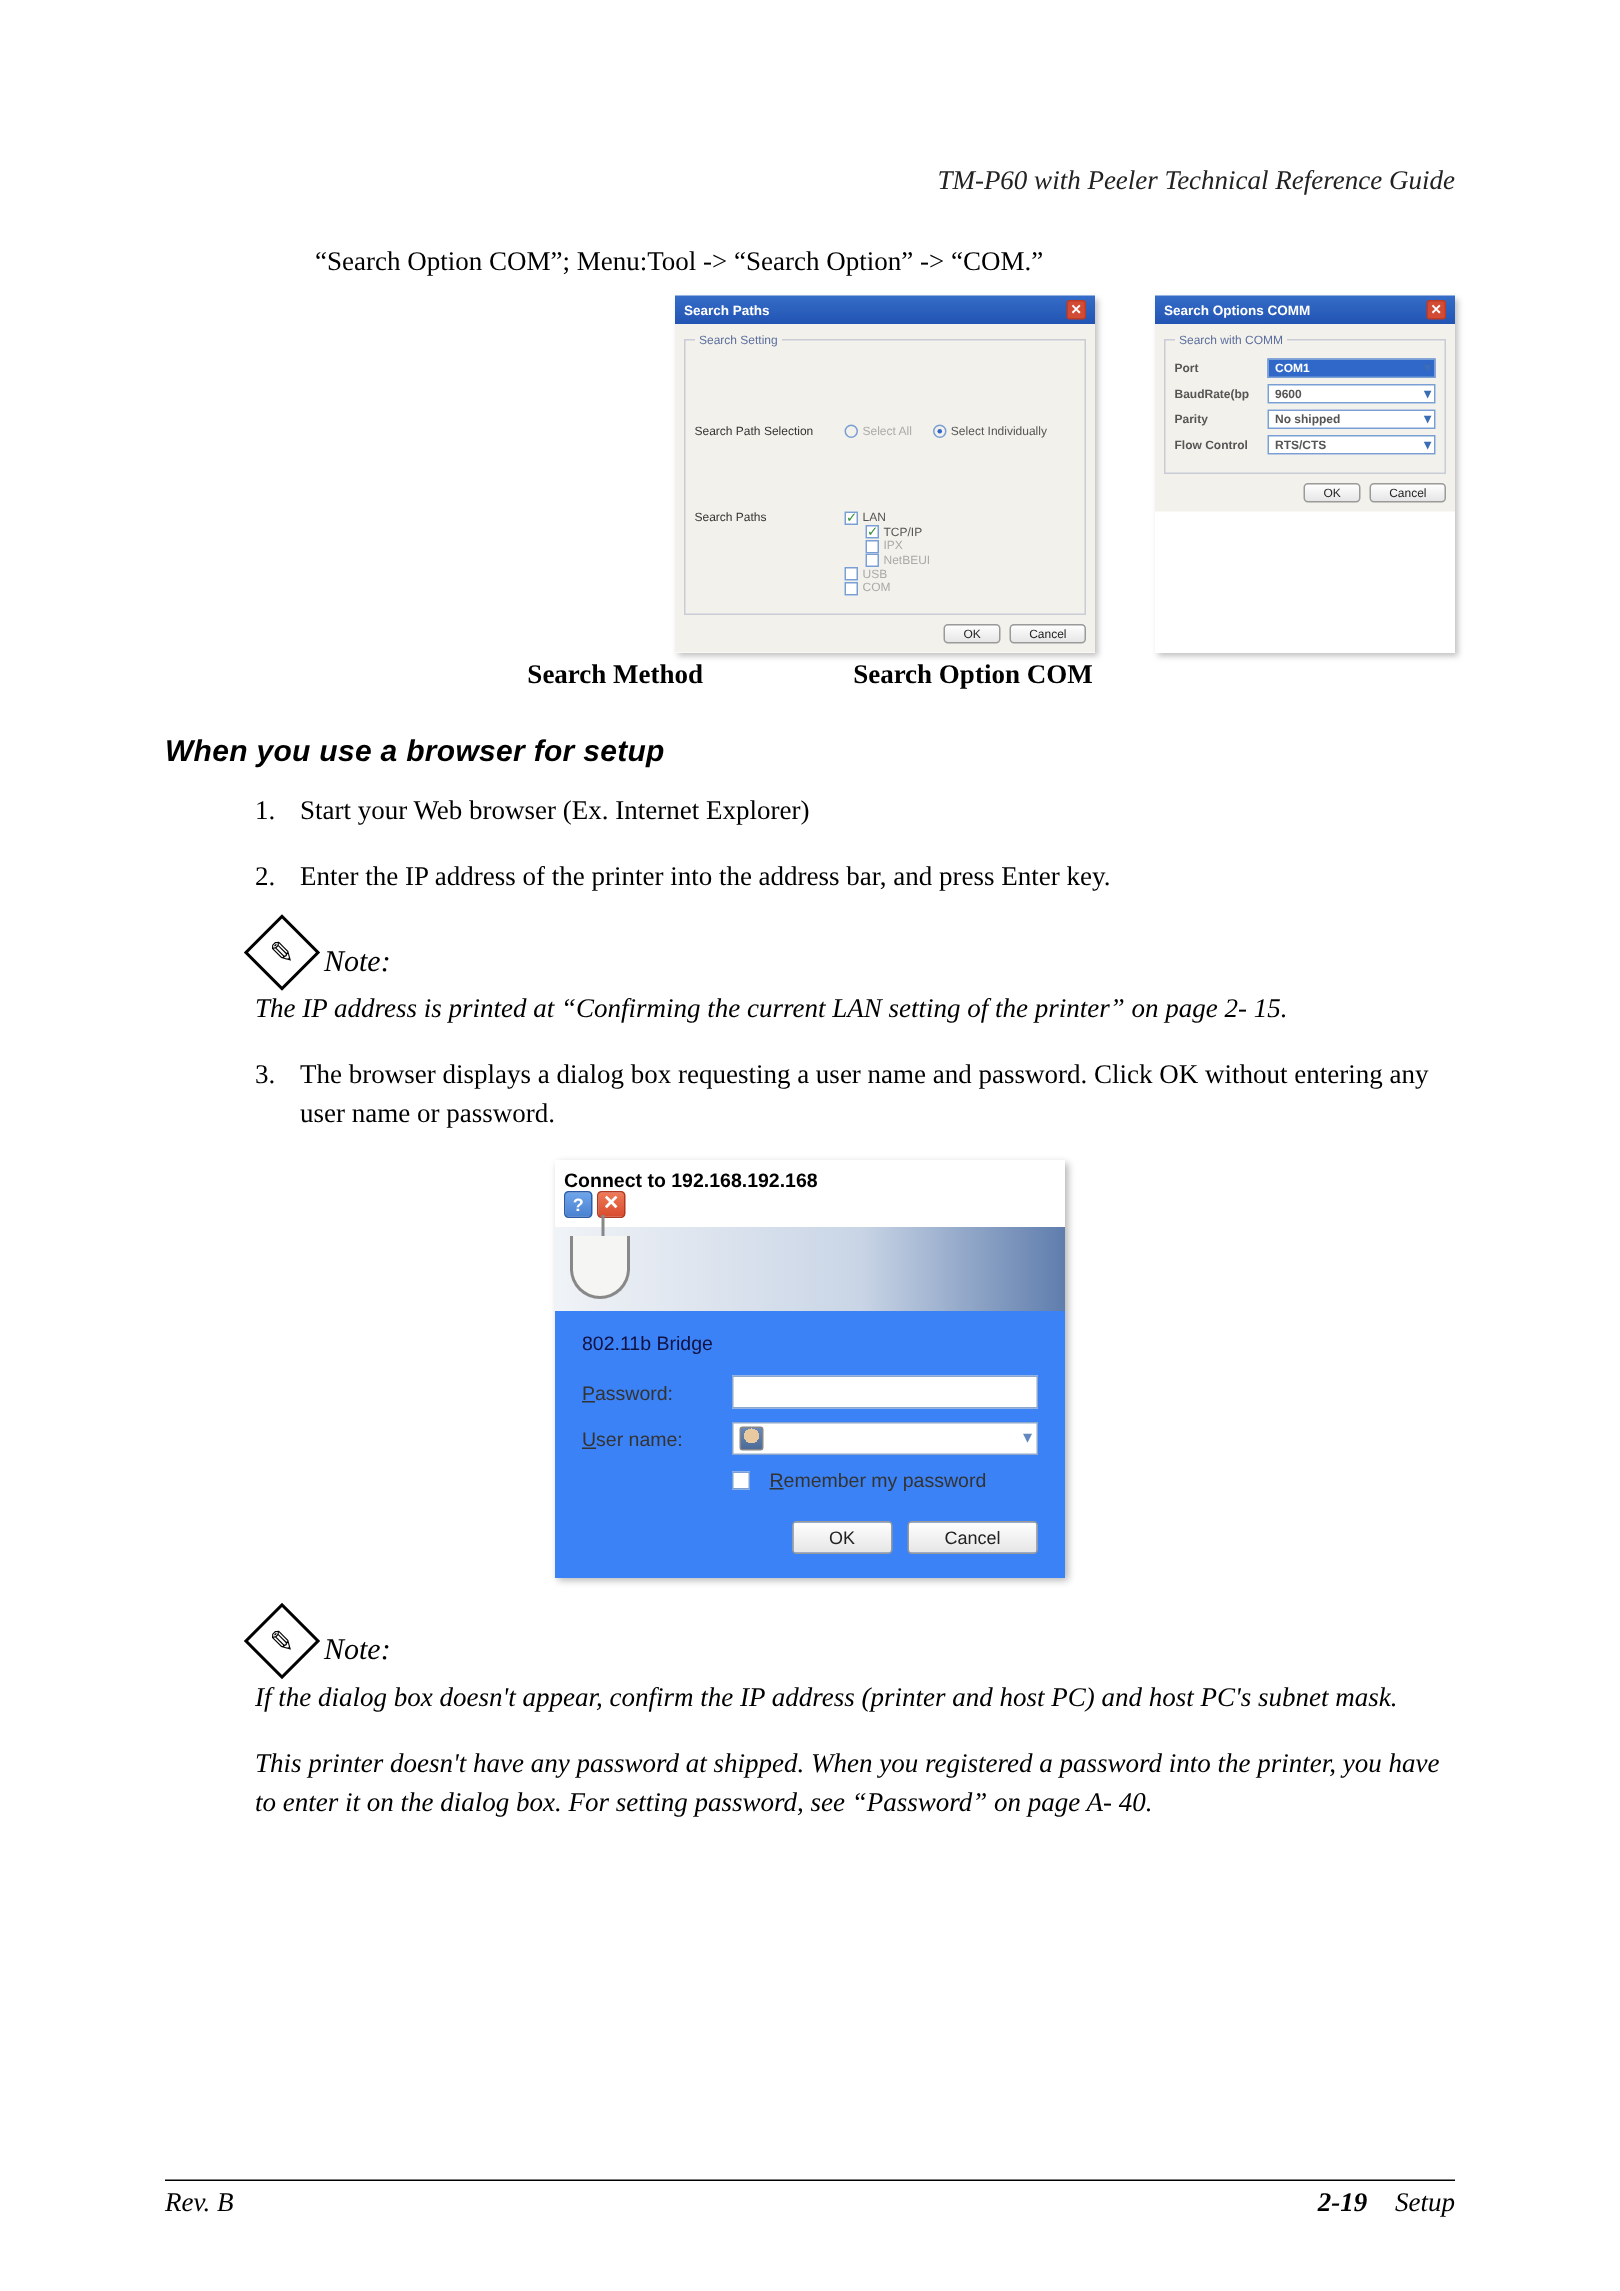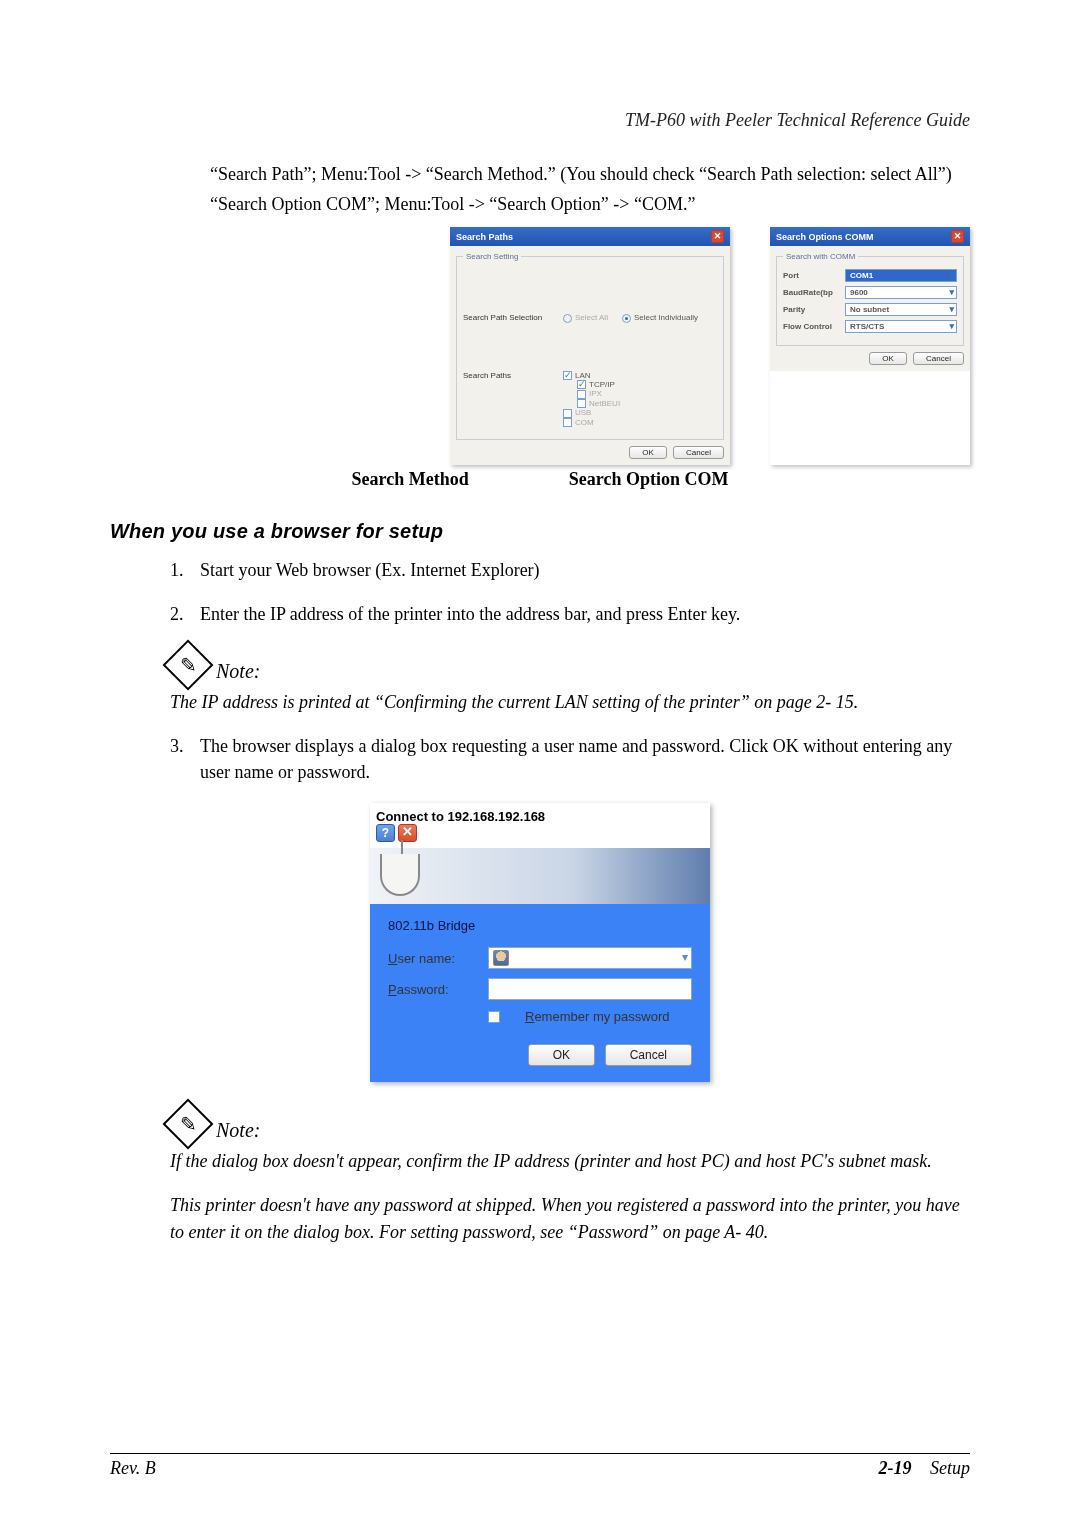--- a/index.html
+++ b/index.html
@@ -254,21 +254,21 @@
     font-size: 12px;
   }
   .conn-input .head-ico {
     width: 16px; height: 16px;
     border: 1px solid #888;
     border-radius: 2px;
     background: radial-gradient(circle at 50% 38%, #e8c9a0 0 5px, transparent 5px),
                 linear-gradient(#6a88b4,#4d6b98);
     margin-right: 4px;
   }
-  .rem-row { margin-left: 100px; display: flex; align-items: center; gap: 22px; margin-bottom: 20px; text-align: center; }
+  .rem-row { margin-left: 100px; display: flex; align-items: center; gap: 10px; margin-bottom: 20px; text-align: center; }
   .rem-row .chk { width: 12px; height: 12px; }
   .connect-btns { text-align: right; }
   .connect-btns .mock-btn {
     font-size: 12px;
     padding: 3px 24px;
     margin-left: 6px;
   }
   .underline-letter { text-decoration: underline; }
 
   
@@ -289,21 +289,20 @@
   .footer .right b { font-style: italic; font-weight: bold; margin-right: 14px; }
   .footer .right span.section { font-style: italic; }
 </style>
 </head>
 <body>
 
 <div class="page">
   <div class="header-title">TM-P60 with Peeler Technical Reference Guide</div>
 
   <div class="body-text">
-    <p>“Search Path”; Menu:Tool -&gt; “Search Method.” (You should check “Search Path selection: select All”)</p>
     <p>“Search Option COM”; Menu:Tool -&gt; “Search Option” -&gt;  “COM.”</p>
   </div>
 
   <div class="figrow">
 
     <div class="screenshot sm">
       <div class="titlebar">
         <span>Search Paths</span>
         <span class="x">✕</span>
       </div>
@@ -347,21 +346,21 @@
           <div class="so-row">
             <div class="so-label">Port</div>
             <div class="so-sel highlight">COM1</div>
           </div>
           <div class="so-row">
             <div class="so-label">BaudRate(bp</div>
             <div class="so-sel">9600</div>
           </div>
           <div class="so-row">
             <div class="so-label">Parity</div>
-            <div class="so-sel">No subnet</div>
+            <div class="so-sel">No shipped</div>
           </div>
           <div class="so-row">
             <div class="so-label">Flow Control</div>
             <div class="so-sel">RTS/CTS</div>
           </div>
         </fieldset>
         <div class="btn-row">
           <span class="mock-btn">OK</span>
           <span class="mock-btn">Cancel</span>
         </div>
@@ -405,28 +404,28 @@
         <span class="tb-help">?</span>
         <span class="tb-close">✕</span>
       </span>
     </div>
     <div class="hero">
       <div class="shield"></div>
     </div>
     <div class="connect-body">
       <div class="bridge-lbl">802.11b Bridge</div>
       <div class="connect-row">
+        <div class="conn-lbl"><span class="underline-letter">P</span><span>assword:</span></div>
+        <div class="conn-input"></div>
+      </div>
+      <div class="connect-row">
         <div class="conn-lbl"><span class="underline-letter">U</span><span>ser name:</span></div>
         <div class="conn-input dropdown">
             <span class="head-ico"></span>
           </div>
-      </div>
-      <div class="connect-row">
-        <div class="conn-lbl"><span class="underline-letter">P</span><span>assword:</span></div>
-        <div class="conn-input"></div>
       </div>
       <div class="rem-row">
         <span class="chk"></span>
         <span><span class="underline-letter">R</span><span>emember my password</span></span>
       </div>
       <div class="connect-btns">
         <span class="mock-btn">OK</span>
         <span class="mock-btn">Cancel</span>
       </div>
     </div>

